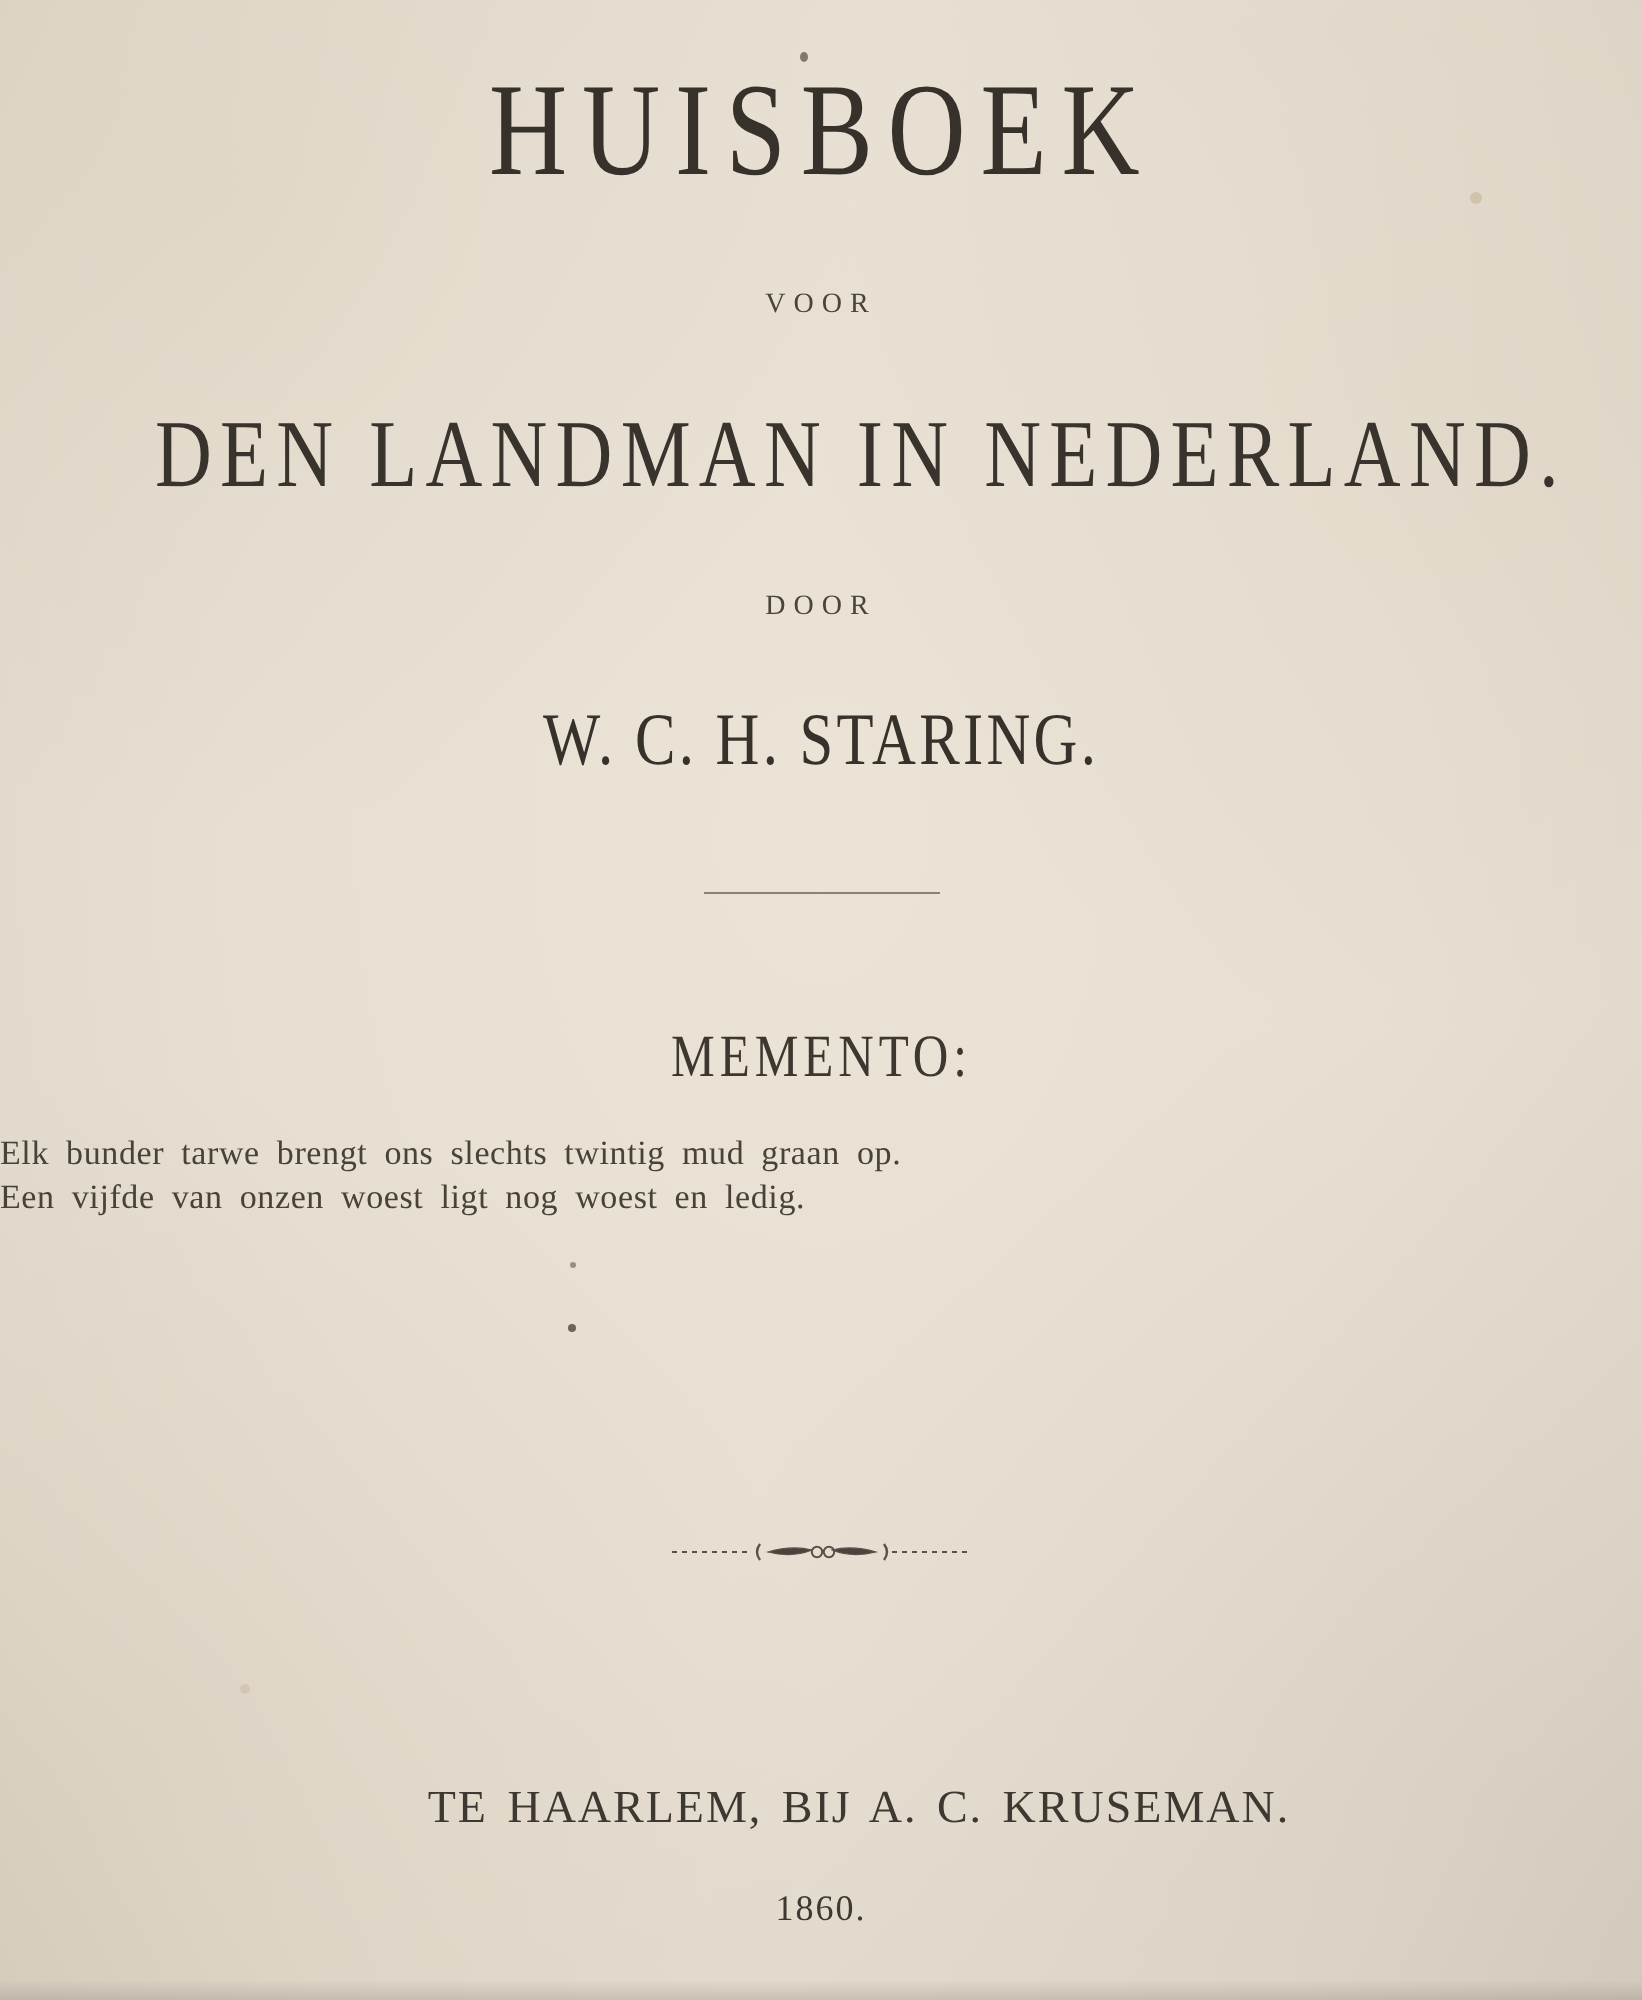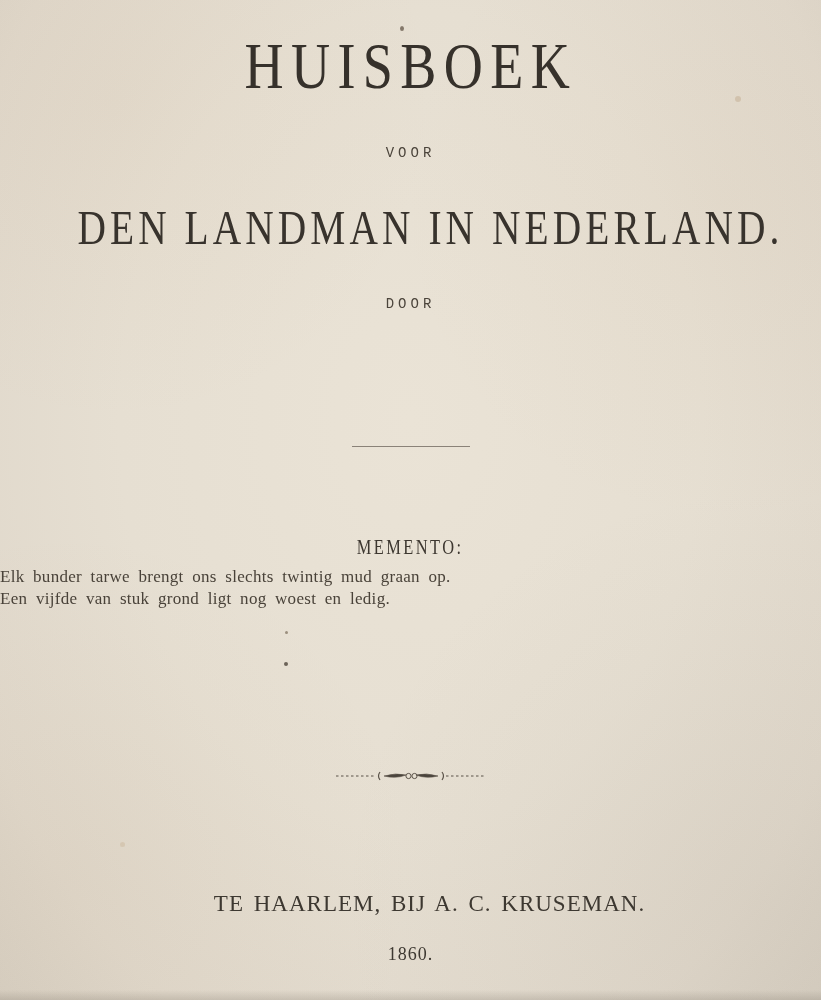--- a/index.html
+++ b/index.html
@@ -46,21 +46,20 @@
     font-size: 66px;
     line-height: 1;
     letter-spacing: 9px;
     color: #36312b;
   }
   .smallcaps {
     font-size: 14px;
     line-height: 1;
     letter-spacing: 4px;
     color: #4b443b;
-    font-family: Liberation Mono, monospace;
   }
   .voor { top: 146px; }
   .door { top: 297px; }
   .subtitle {
     top: 204px;
     font-size: 48px;
     line-height: 1;
     letter-spacing: 5px;
     color: #38332d;
   }
@@ -73,22 +72,22 @@
   }
   .thin-rule {
     position: absolute;
     top: 446px;
     left: calc(50% - 59px);
     width: 118px;
     height: 0;
     border-top: 1px solid #8a8278;
   }
   .memento-heading {
-    top: 537px;
-    font-size: 20px;
+    top: 514px;
+    font-size: 30px;
     line-height: 1;
     letter-spacing: 3px;
     color: #3d3730;
   }
   .memento-lines {
     position: absolute;
     top: 566px;
     left: 0;
     right: 0;
     text-align: left;
@@ -149,30 +148,33 @@
   </div>
 
   <div class="line smallcaps voor">VOOR</div>
 
   <div class="line smallcaps door">DOOR</div>
 
   <div class="line subtitle">
     <span class="condensed">DEN LANDMAN IN NEDERLAND.</span>
   </div>
 
+  <div class="line author">
+    <span class="condensed">W. C. H. STARING.</span>
+  </div>
 
   <div class="thin-rule"></div>
 
   <div class="line memento-heading">
     <span class="condensed">MEMENTO:</span>
   </div>
 
   <div class="memento-lines">
     <div>Elk bunder tarwe brengt ons slechts twintig mud graan op.</div>
-    <div>Een vijfde van stuk grond ligt nog woest en ledig.</div>
+    <div>Een vijfde van onzen woest ligt nog woest en ledig.</div>
   </div>
 
   <div class="ornament-wrap">
     <svg width="150" height="16" viewBox="0 0 150 16">
       <g stroke="#5a5248" fill="#4a443c">
         <line x1="0" y1="8" x2="40" y2="8" stroke-width="1" stroke-dasharray="2.5,2.5"></line>
         <line x1="110" y1="8" x2="150" y2="8" stroke-width="1" stroke-dasharray="2.5,2.5"></line>
         <path d="M44,4 q-3,4 0,8" fill="none" stroke-width="1.2"></path>
         <path d="M106,4 q3,4 0,8" fill="none" stroke-width="1.2"></path>
         <path d="M48,8 Q60,4.5 70,7 Q60,11 48,8 Z" stroke-width="0.6"></path>

